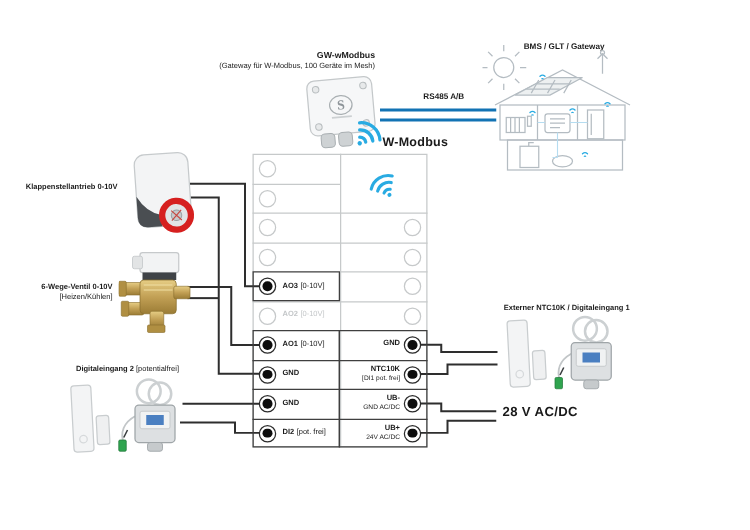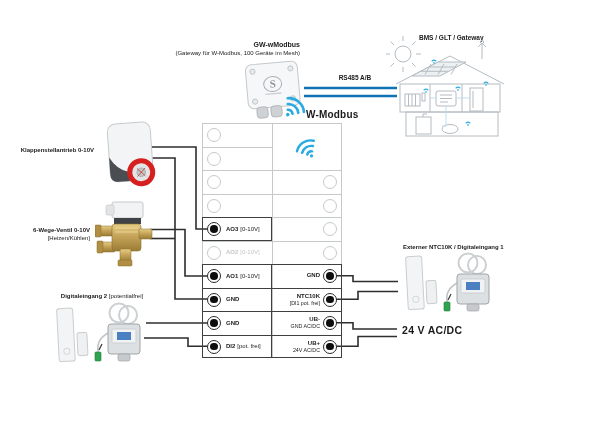--- a/index.html
+++ b/index.html
@@ -147,21 +147,21 @@
 
   <div class="abs dev-lbl damper-lbl">Klappenstellantrieb 0-10V</div>
   <div class="abs dev-lbl valve-lbl">
     <span>6-Wege-Ventil 0-10V</span><br>
     <span class="sub">[Heizen/Kühlen]</span>
   </div>
   <div class="abs dev-lbl di2-lbl">
     <span>Digitaleingang 2</span><span class="sub"> [potentialfrei]</span>
   </div>
   <div class="abs dev-lbl ntc-lbl">Externer NTC10K / Digitaleingang 1</div>
-  <div class="abs pwr-lbl">24 V AC/DC</div>
+  <div class="abs pwr-lbl">28 V AC/DC</div>
 
   <svg class="abs dev" style="left:243px;top:60px;" width="62" height="60" viewBox="0 0 62 60">
     <g transform="rotate(-5 30 28)">
       <rect x="4" y="3" width="52" height="44" rx="6" fill="#f6f7f8" stroke="#c4c8ca" stroke-width="1"></rect>
       <circle cx="11" cy="10" r="2.6" fill="#e7e9ea" stroke="#b9bec0" stroke-width=".8"></circle>
       <circle cx="49" cy="10" r="2.6" fill="#e7e9ea" stroke="#b9bec0" stroke-width=".8"></circle>
       <circle cx="11" cy="40" r="2.6" fill="#e7e9ea" stroke="#b9bec0" stroke-width=".8"></circle>
       <circle cx="49" cy="40" r="2.6" fill="#e7e9ea" stroke="#b9bec0" stroke-width=".8"></circle>
       <ellipse cx="30" cy="24" rx="9" ry="7.5" fill="none" stroke="#aab0b3" stroke-width="1"></ellipse>
       <text x="30" y="27.5" text-anchor="middle" font-family="Liberation Serif,serif" font-size="11" font-weight="bold" fill="#8d9499">S</text>

